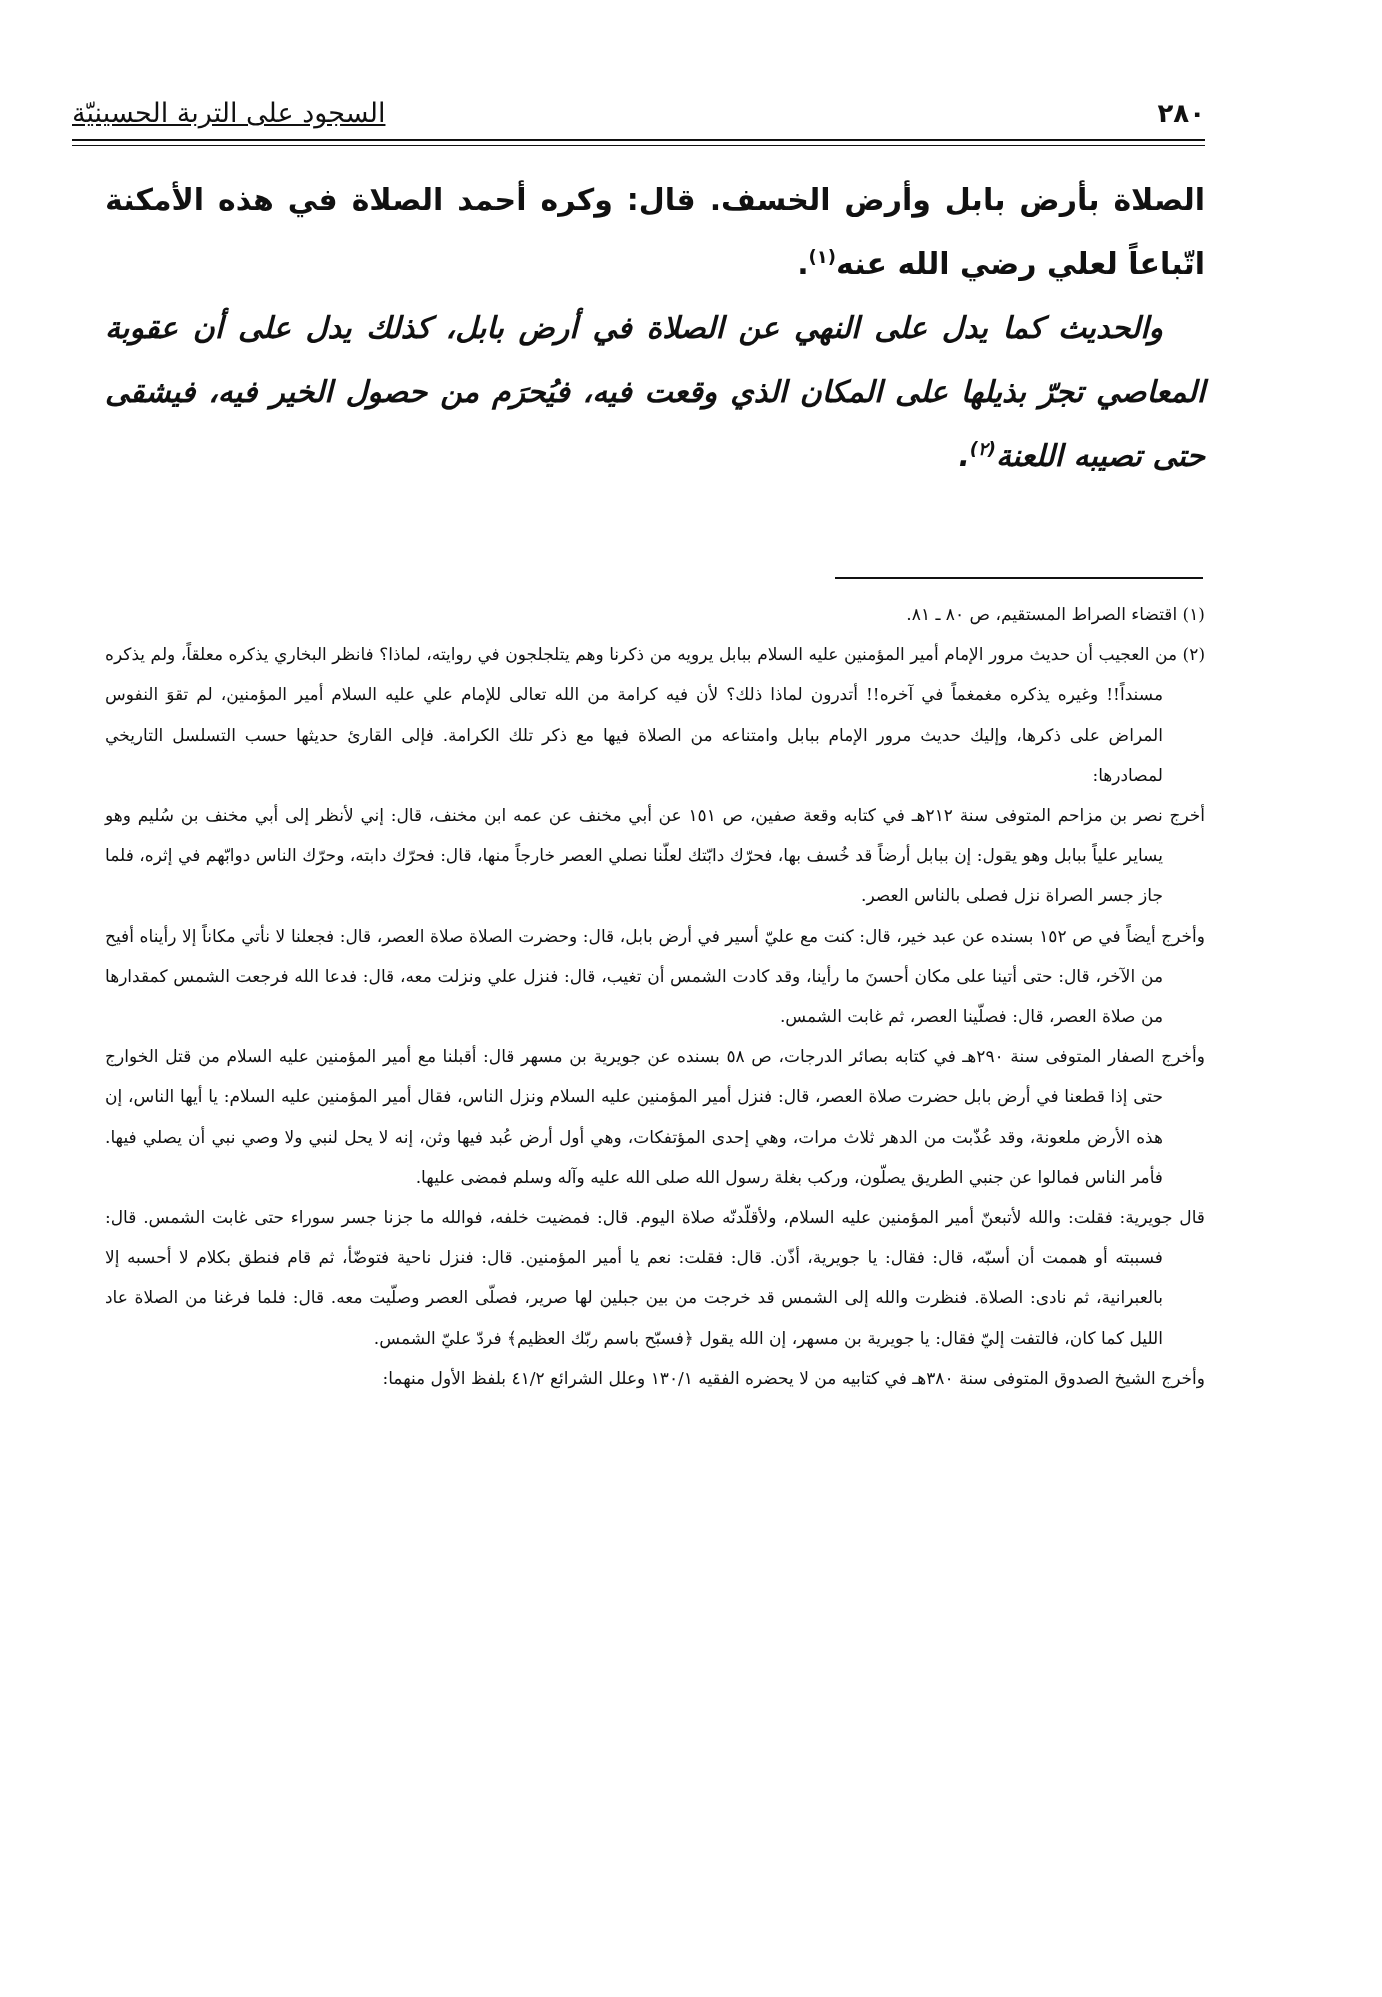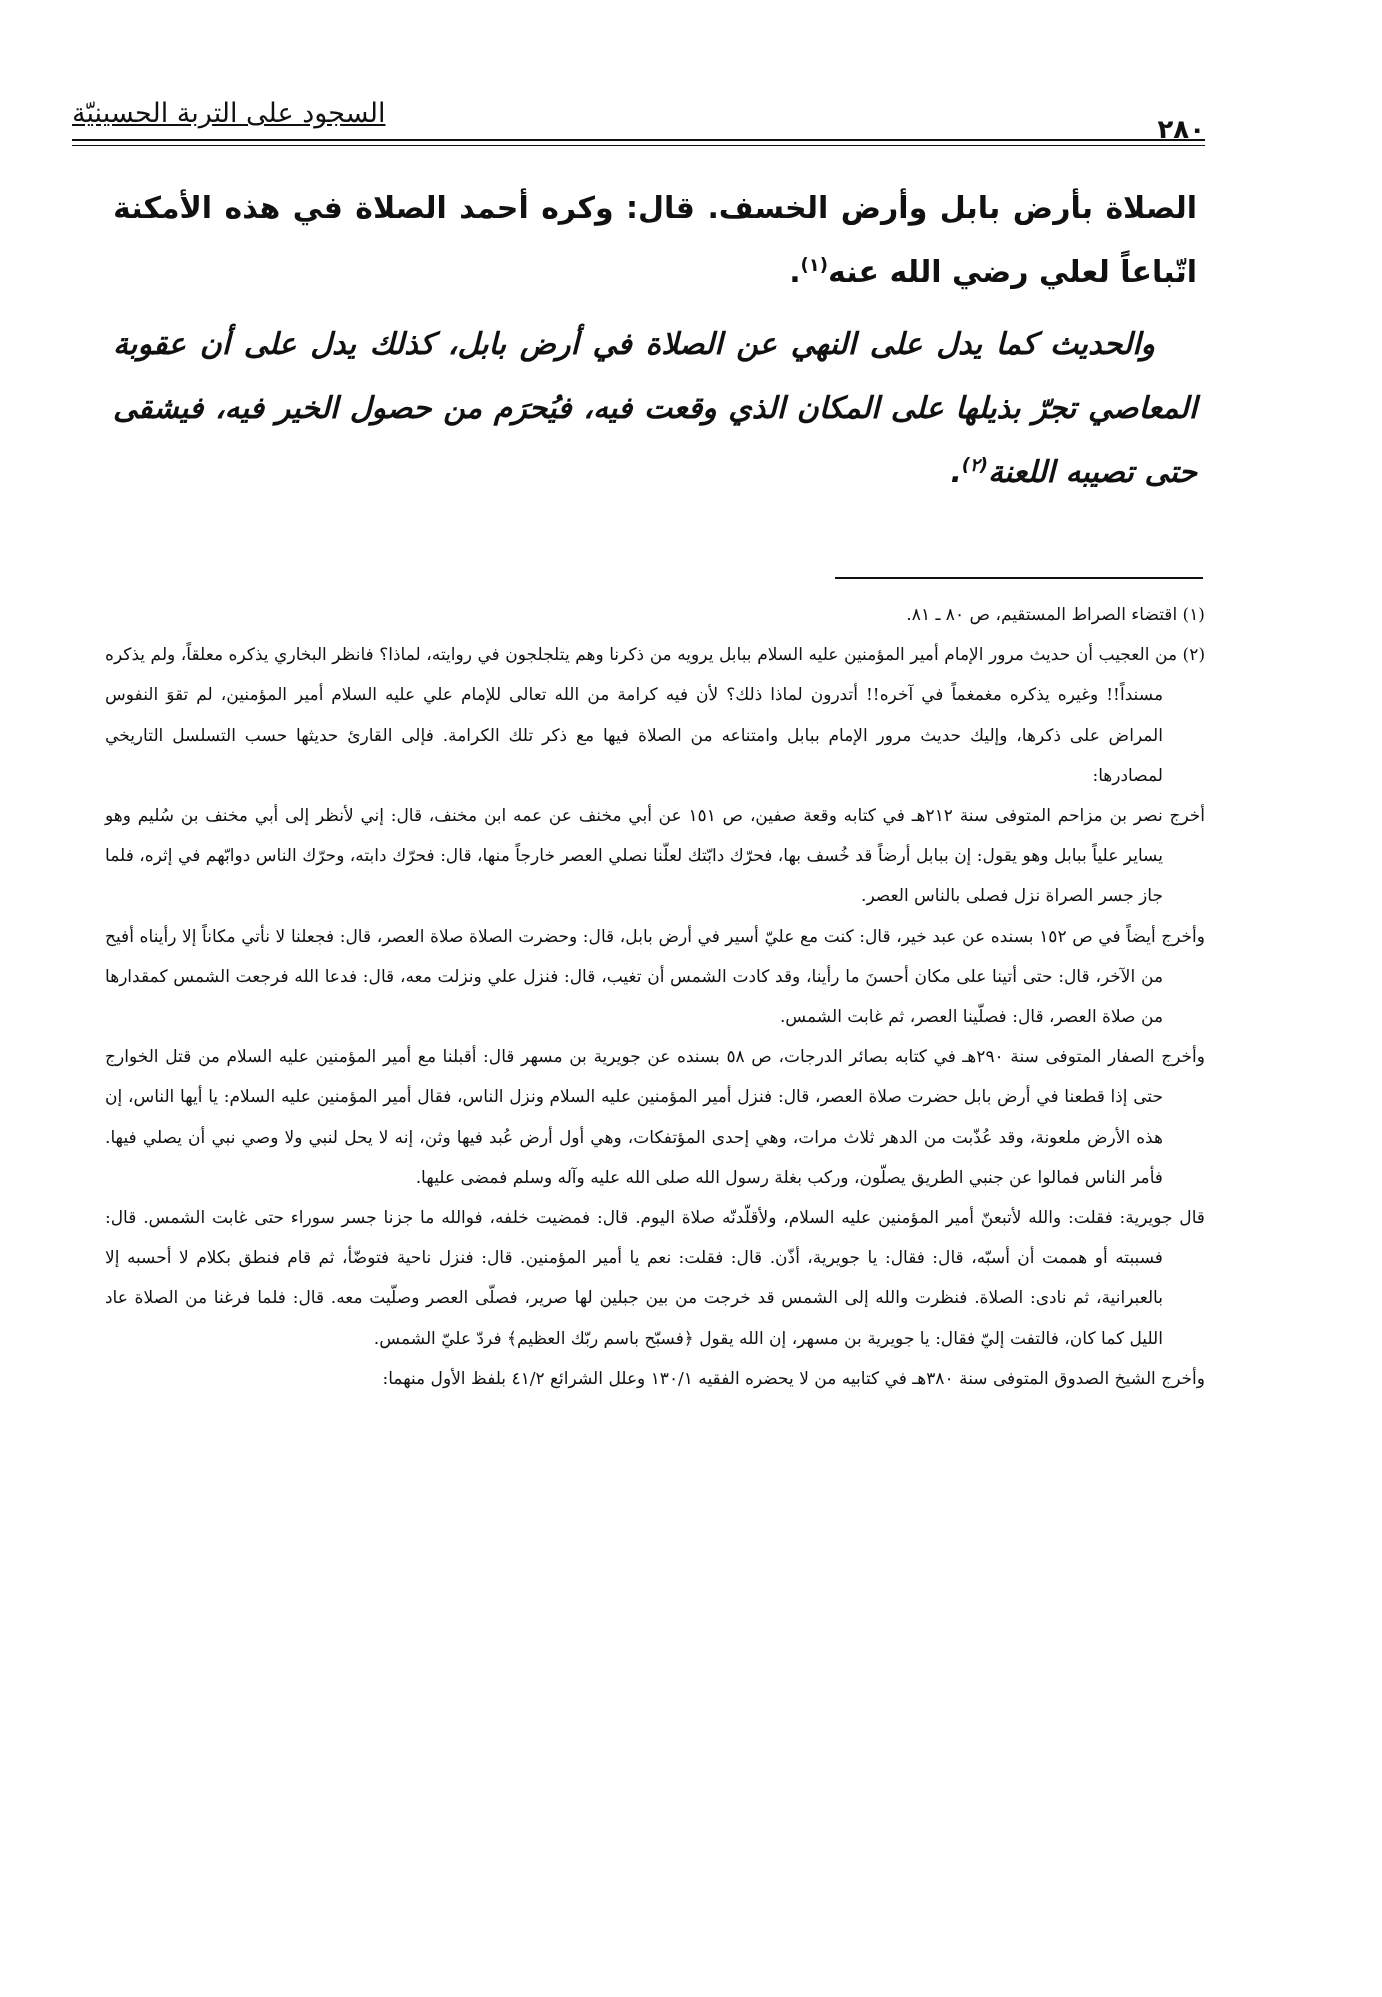--- a/index.html
+++ b/index.html
@@ -32,21 +32,20 @@
     direction: rtl;
   }
   .running-header .page-number {
     position: absolute;
     right: 0;
     top: 0;
     font-size: 26px;
     font-weight: bold;
     line-height: 36px;
     font-family: "DejaVu Sans", sans-serif;
-    margin-top: 16px;
   }
   .running-header .book-title {
     position: absolute;
     left: 0;
     top: -2px;
     font-size: 27px;
     line-height: 40px;
     font-family: "DejaVu Serif", "Liberation Serif", serif;
     text-decoration: underline;
   }
@@ -69,21 +68,21 @@
     left: 105px;
     width: 1100px;
     direction: rtl;
     text-align: justify;
     font-family: "DejaVu Sans", "Liberation Sans", sans-serif;
     font-weight: bold;
     font-size: 30px;
     line-height: 64px;
   }
   .main-body p {
-    margin: 8px;
+    margin: 0;
   }
   .main-body p.indent {
     text-indent: 42px;
     font-style: italic;
   }
   .fn-ref {
     font-size: 18px;
     vertical-align: super;
     line-height: 0;
   }

